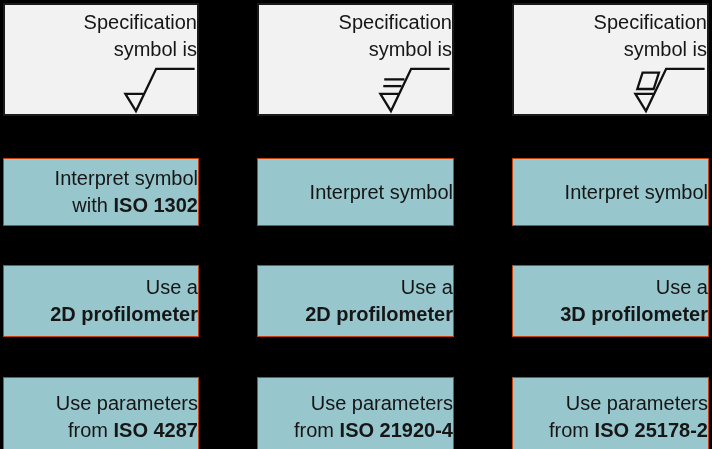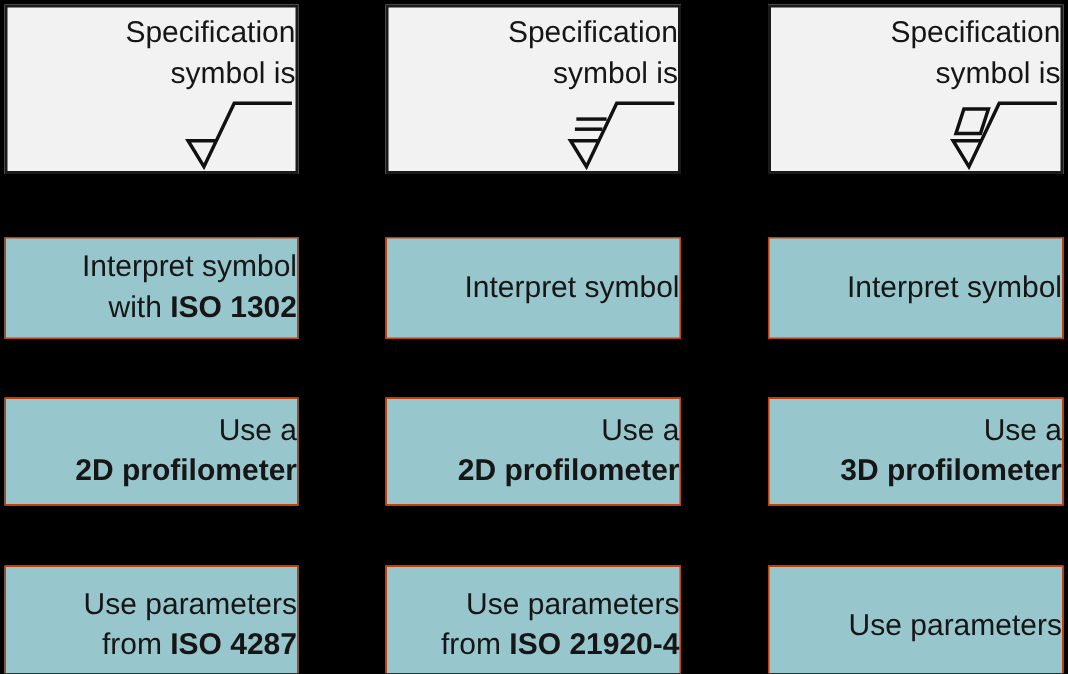--- a/index.html
+++ b/index.html
@@ -88,15 +88,16 @@
     <div class="line">Interpret symbol</div>
   </div>
 
   <div class="box teal c3 r3">
     <div class="line">Use a</div>
     <div class="line"><b>3D profilometer</b></div>
   </div>
 
   <div class="box teal c3 r4">
     <div class="line">Use parameters</div>
+    <div class="line"><span>from </span><b>ISO 25178-2</b></div>
   </div>
 
 </div>
 
 </body></html>

